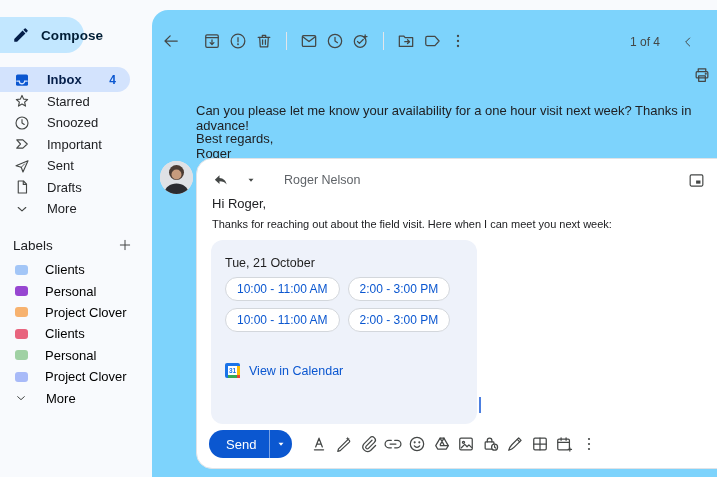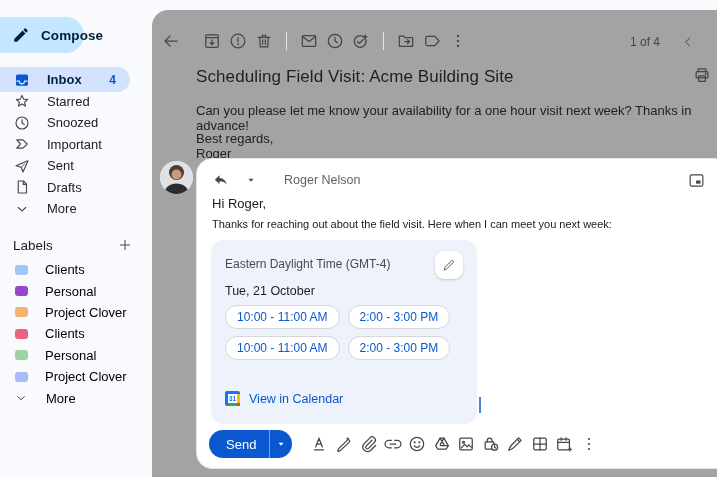--- a/index.html
+++ b/index.html
@@ -18,21 +18,21 @@
   .nav{position:absolute;left:0;top:69px;width:152px;}
   .nrow{height:21.5px;display:flex;align-items:center;padding-left:13px;gap:16px;font-size:13px;color:#202124;cursor:pointer;box-sizing:border-box;}
   .nrow.active{background:#d3e3fd;border-radius:0 14px 14px 0;height:25px;margin:-1.75px 22px -1.75px 0;font-weight:700;color:#041e49;}
   .nrow .cnt{margin-left:auto;padding-right:14px;color:#0b57d0;font-size:12px;font-weight:700;}
   .lblhead{position:absolute;left:13px;top:237px;width:120px;display:flex;align-items:center;font-size:13.5px;font-weight:500;color:#202124;}
   .lblhead .plus{margin-left:auto;cursor:pointer;}
   .lbls{position:absolute;left:0;top:259px;width:152px;}
   .lrow{height:21.4px;display:flex;align-items:center;padding-left:15px;gap:17px;font-size:13px;color:#000000;cursor:pointer;box-sizing:border-box;}
   .tagchip{width:13px;height:10px;border-radius:3px;flex:none;}
   
-  .card{position:absolute;left:152px;top:10px;width:565px;height:467px;background:#a3a3a3;border-radius:16px 0 0 0;}
+  .card{position:absolute;left:152px;top:10px;width:565px;height:467px;background:#7dd3fc;border-radius:16px 0 0 0;}
   .tbar{position:absolute;top:20px;left:9px;height:22px;display:flex;align-items:center;}
   .tsep{width:1px;height:18px;background:#e3e6ea;margin:0 9px;}
   .pager{position:absolute;top:24px;left:478px;display:flex;align-items:center;gap:20px;font-size:12px;color:#444746;}
   .subject{position:absolute;left:44px;top:57px;font-size:17px;color:#1f1f1f;letter-spacing:.1px;}
   .printbtn{position:absolute;left:540px;top:55px;}
   .btext{position:absolute;left:44px;font-size:13px;color:#202124;line-height:15px;}
   
   .avatar{position:absolute;left:8px;top:151px;width:33px;height:33px;border-radius:50%;overflow:hidden;background:#e8eaed;}
   
   .reply{position:absolute;left:44px;top:148px;width:562px;height:311px;border:1px solid #e0e3e7;border-radius:16px;box-sizing:border-box;background:#fff;}
@@ -257,21 +257,20 @@
 
     <div class="pager">
       <span>1 of 4</span>
       <span class="ic">
         <svg width="16" height="16" viewBox="0 0 24 24" class="stroke">
             <path d="M14.5 6l-6 6 6 6"></path>
           </svg>
       </span>
     </div>
 
-    <div class="subject">Scheduling Field Visit: Acme Building Site</div>
     <span class="ic icbtn printbtn">
       <svg width="20" height="20" viewBox="0 0 24 24" class="stroke">
           <path d="M7.5 8V4.5h9V8"></path>
           <rect x="5" y="8" width="14" height="7.5" rx="1.2"></rect>
           <rect x="8" y="13" width="8" height="6.5"></rect>
           <circle cx="16.5" cy="10.5" r=".5" fill="#444746"></circle>
         </svg>
     </span>
 
     <div class="btext" style="top:93px">Can you please let me know your availability for a one hour visit next week? Thanks in advance!</div>
@@ -310,28 +309,20 @@
               <rect x="11.5" y="12" width="5.5" height="4" fill="#444746" stroke="none"></rect>
             </svg>
         </span>
 
       </div>
 
       <div class="rgreet">Hi Roger,</div>
       <div class="rintro">Thanks for reaching out about the field visit. Here when I can meet you next week:</div>
 
       <div class="sched">
-        <div class="tzrow">
-          <span class="tz">Eastern Daylight Time (GMT-4)</span>
-          <span class="editbtn">
-            <svg width="14" height="14" viewBox="0 0 24 24" class="stroke">
-                <path d="M4 20l.9-3.8L16.4 4.7a1.6 1.6 0 0 1 2.3 0l.6.6a1.6 1.6 0 0 1 0 2.3L7.8 19.1z"></path>
-              </svg>
-          </span>
-        </div>
         <div class="day">Tue, 21 October</div>
         <div class="chips">
           <span class="chip">10:00 - 11:00 AM</span>
           <span class="chip">2:00 - 3:00 PM</span>
         </div>
         <div class="chips">
           <span class="chip">10:00 - 11:00 AM</span>
           <span class="chip">2:00 - 3:00 PM</span>
         </div>
         <div class="viewrow">

